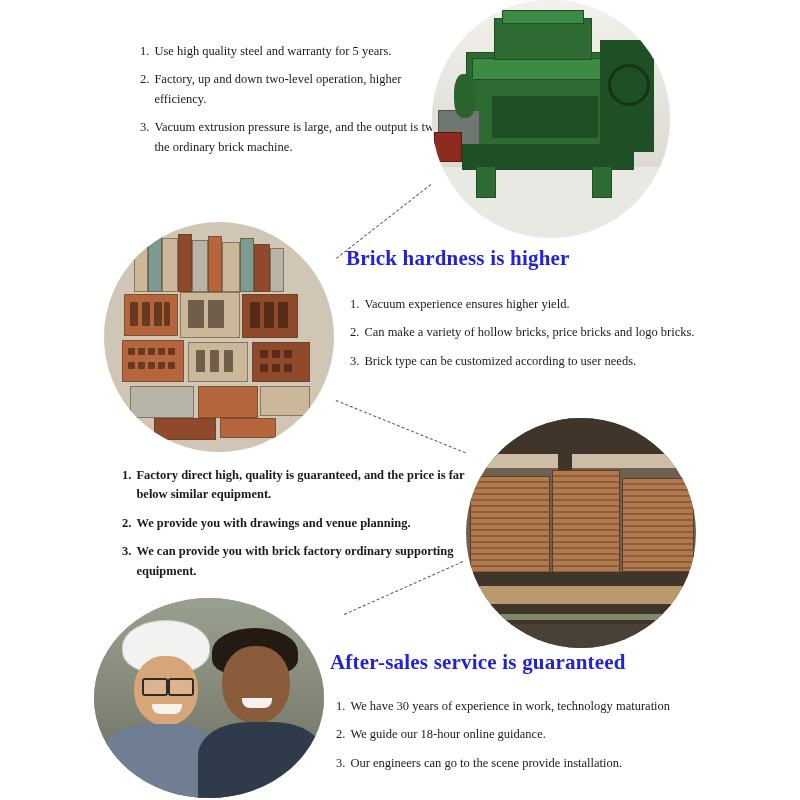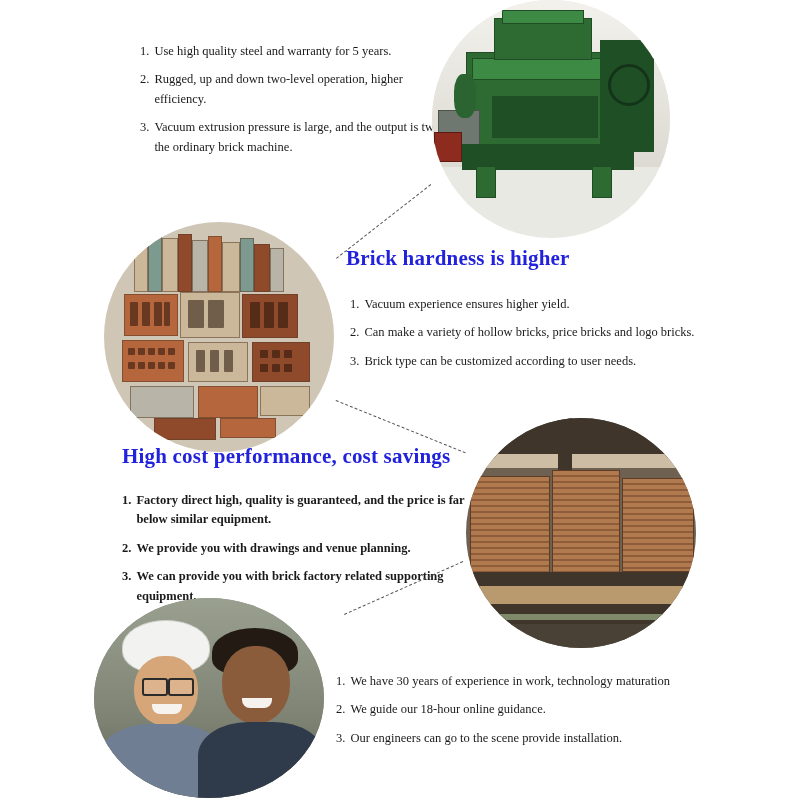--- a/index.html
+++ b/index.html
@@ -182,21 +182,21 @@
 <div id="page">
 
   <div class="section" style="left:122px; top:20px; width:330px;">
     <div class="bullets" style="margin-top:22px; margin-left:18px;">
       <div class="bullet">
         <span class="num">1.</span>
         <span class="txt">Use high quality steel and warranty for 5 years.</span>
       </div>
       <div class="bullet">
         <span class="num">2.</span>
-        <span class="txt">Rugged, up and down two-level operation, higher efficiency.</span>
+        <span class="txt">Factory, up and down two-level operation, higher efficiency.</span>
       </div>
       <div class="bullet">
         <span class="num">3.</span>
         <span class="txt">Vacuum extrusion pressure is large, and the output is twice the ordinary brick machine.</span>
       </div>
     </div>
   </div>
 
   <div class="photo machine-bg" style="left:432px; top:0px; width:238px; height:238px;">
     <div class="inner">
@@ -300,33 +300,32 @@
       <div class="bullet">
         <span class="num">3.</span>
         <span class="txt">Brick type can be customized according to user needs.</span>
       </div>
     </div>
   </div>
 
   <div class="connector" style="left:336px; top:400px; width:140px; transform:rotate(22deg);"></div>
 
   <div class="section" style="left:122px; top:444px; width:350px;">
-    <div class="heading">High cost performance, cost savings</div>
     <div class="bullets bold" style="margin-top:22px; margin-left:0px;">
       <div class="bullet">
         <span class="num">1.</span>
         <span class="txt">Factory direct high, quality is guaranteed, and the price is far below similar equipment.</span>
       </div>
       <div class="bullet">
         <span class="num">2.</span>
         <span class="txt">We provide you with drawings and venue planning.</span>
       </div>
       <div class="bullet">
         <span class="num">3.</span>
-        <span class="txt">We can provide you with brick factory related supporting equipment.</span>
+        <span class="txt">We can provide you with brick factory ordinary supporting equipment.</span>
       </div>
     </div>
   </div>
 
   <div class="photo kiln-bg" style="left:466px; top:418px; width:230px; height:230px;">
     <div class="inner">
       <div class="kiln-dark" style="left:0; top:0; width:230px; height:40px;"></div>
       <div class="kiln-light" style="left:0; top:36px; width:230px; height:14px;"></div>
       <div class="kiln-dark" style="left:92px; top:0; width:14px; height:120px;"></div>
       <div class="kiln-stack" style="left:4px; top:58px; width:78px; height:96px;"></div>
@@ -354,20 +353,21 @@
       <div class="p-shirt light" style="left:6px; top:126px; width:124px; height:80px;"></div>
 
       <div class="p-hair" style="left:118px; top:30px; width:86px; height:48px;"></div>
       <div class="p-face dark" style="left:128px; top:48px; width:68px; height:78px;"></div>
       <div class="p-smile" style="left:148px; top:100px; width:30px; height:10px;"></div>
       <div class="p-shirt" style="left:104px; top:124px; width:126px; height:84px;"></div>
     </div>
   </div>
 
   <div class="section" style="left:330px; top:650px; width:360px;">
+    <div class="heading">After-sales service is guaranteed</div>
     <div class="bullets" style="margin-top:22px; margin-left:6px;">
       <div class="bullet">
         <span class="num">1.</span>
         <span class="txt">We have 30 years of experience in work, technology maturation</span>
       </div>
       <div class="bullet">
         <span class="num">2.</span>
         <span class="txt">We guide our 18-hour online guidance.</span>
       </div>
       <div class="bullet">

